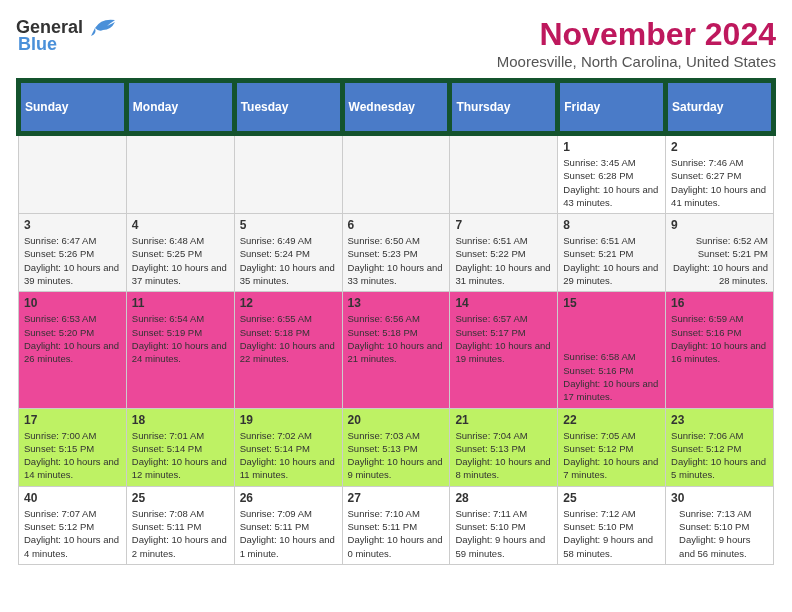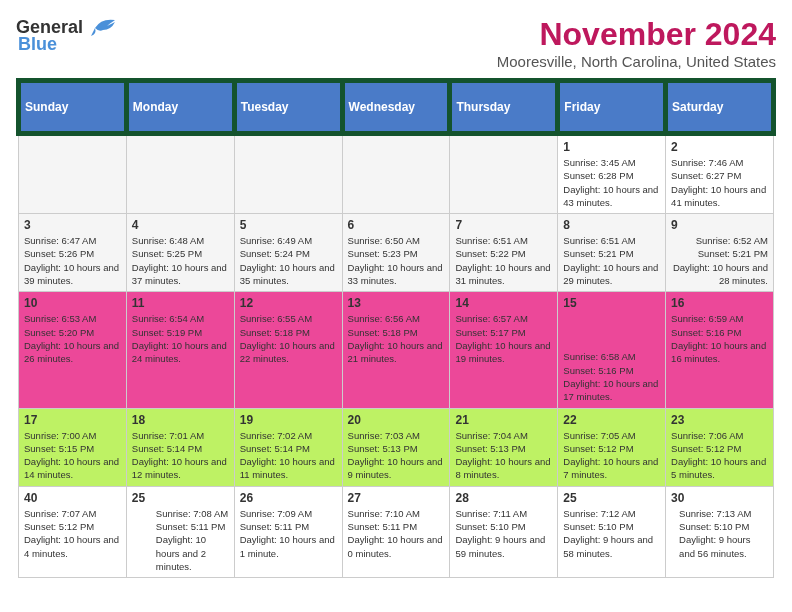--- a/index.html
+++ b/index.html
@@ -273,21 +273,21 @@
       </tr>
       <tr>
         <td>
           <div class="day-number">40</div>
           <div class="day-info" style="white-space: pre-line;">Sunrise: 7:07 AM
 Sunset: 5:12 PM
 Daylight: 10 hours and 4 minutes.</div>
         </td>
         <td>
           <div class="day-number">25</div>
-          <div class="day-info" style="white-space: pre-line; margin-left: 24px;">Sunrise: 7:08 AM
+          <div class="day-info" style="white-space: pre-line;">Sunrise: 7:08 AM
 Sunset: 5:11 PM
 Daylight: 10 hours and 2 minutes.</div>
         </td>
         <td>
           <div class="day-number">26</div>
           <div class="day-info" style="white-space: pre-line;">Sunrise: 7:09 AM
 Sunset: 5:11 PM
 Daylight: 10 hours and 1 minute.</div>
         </td>
         <td>

